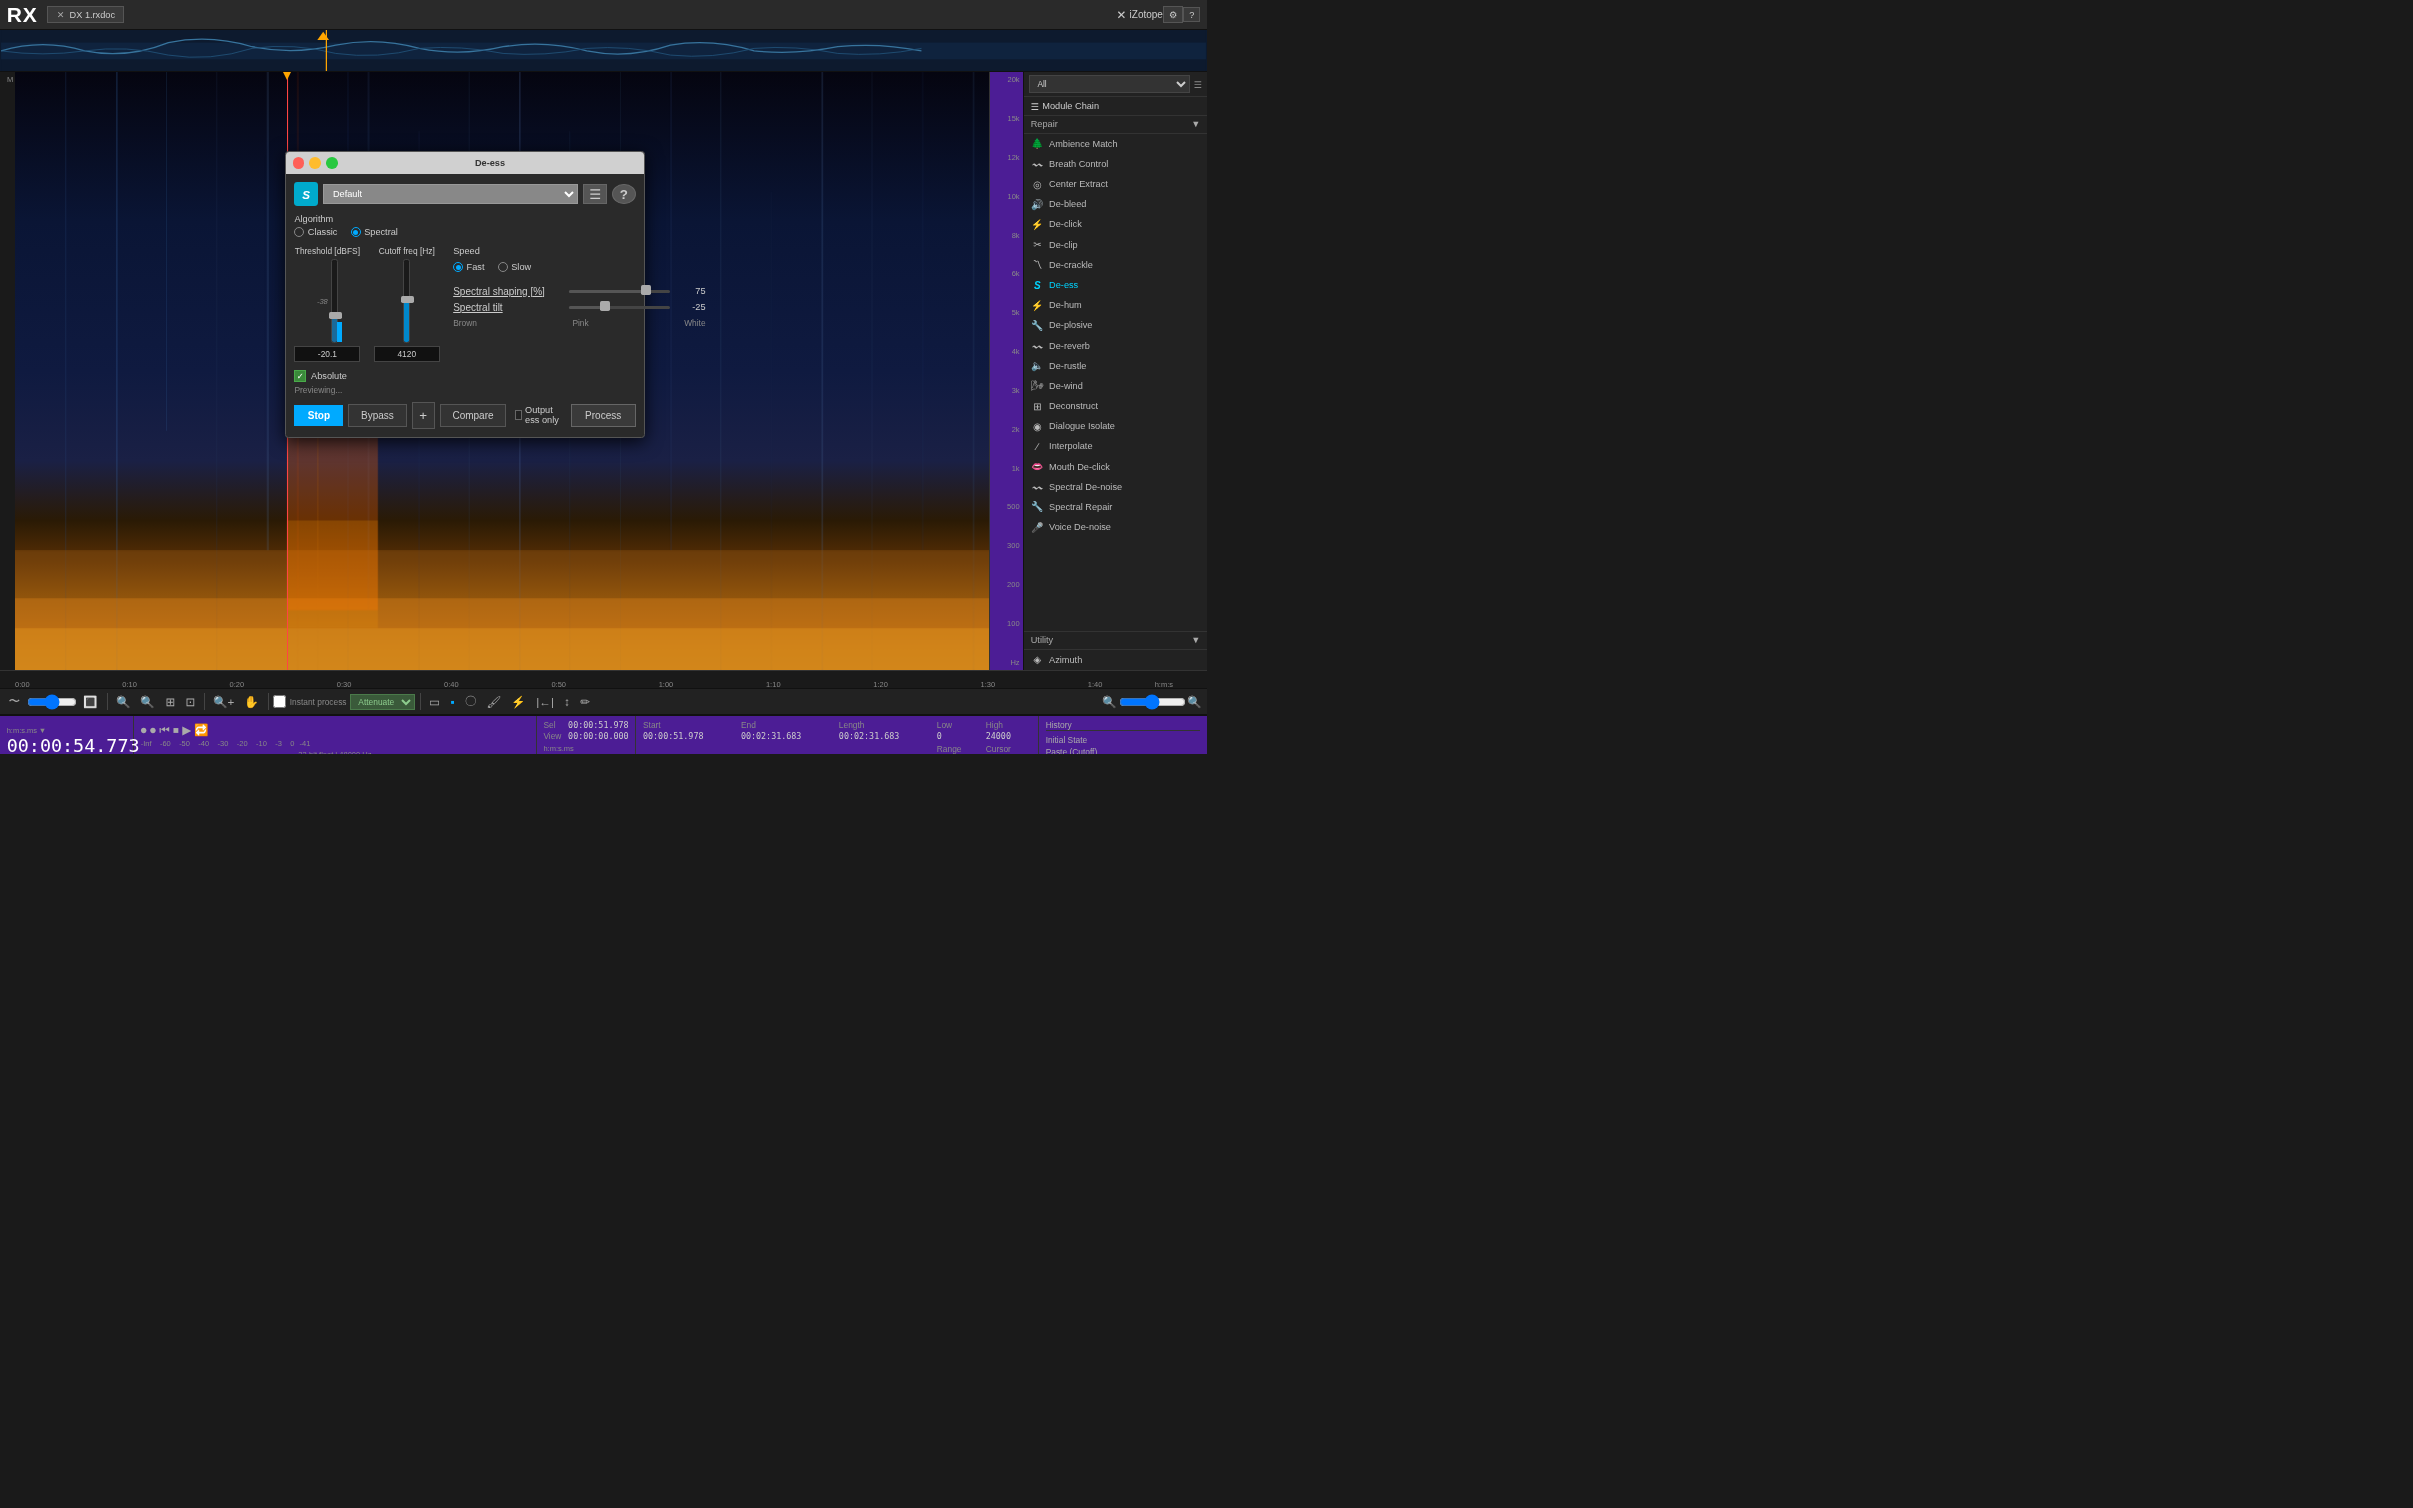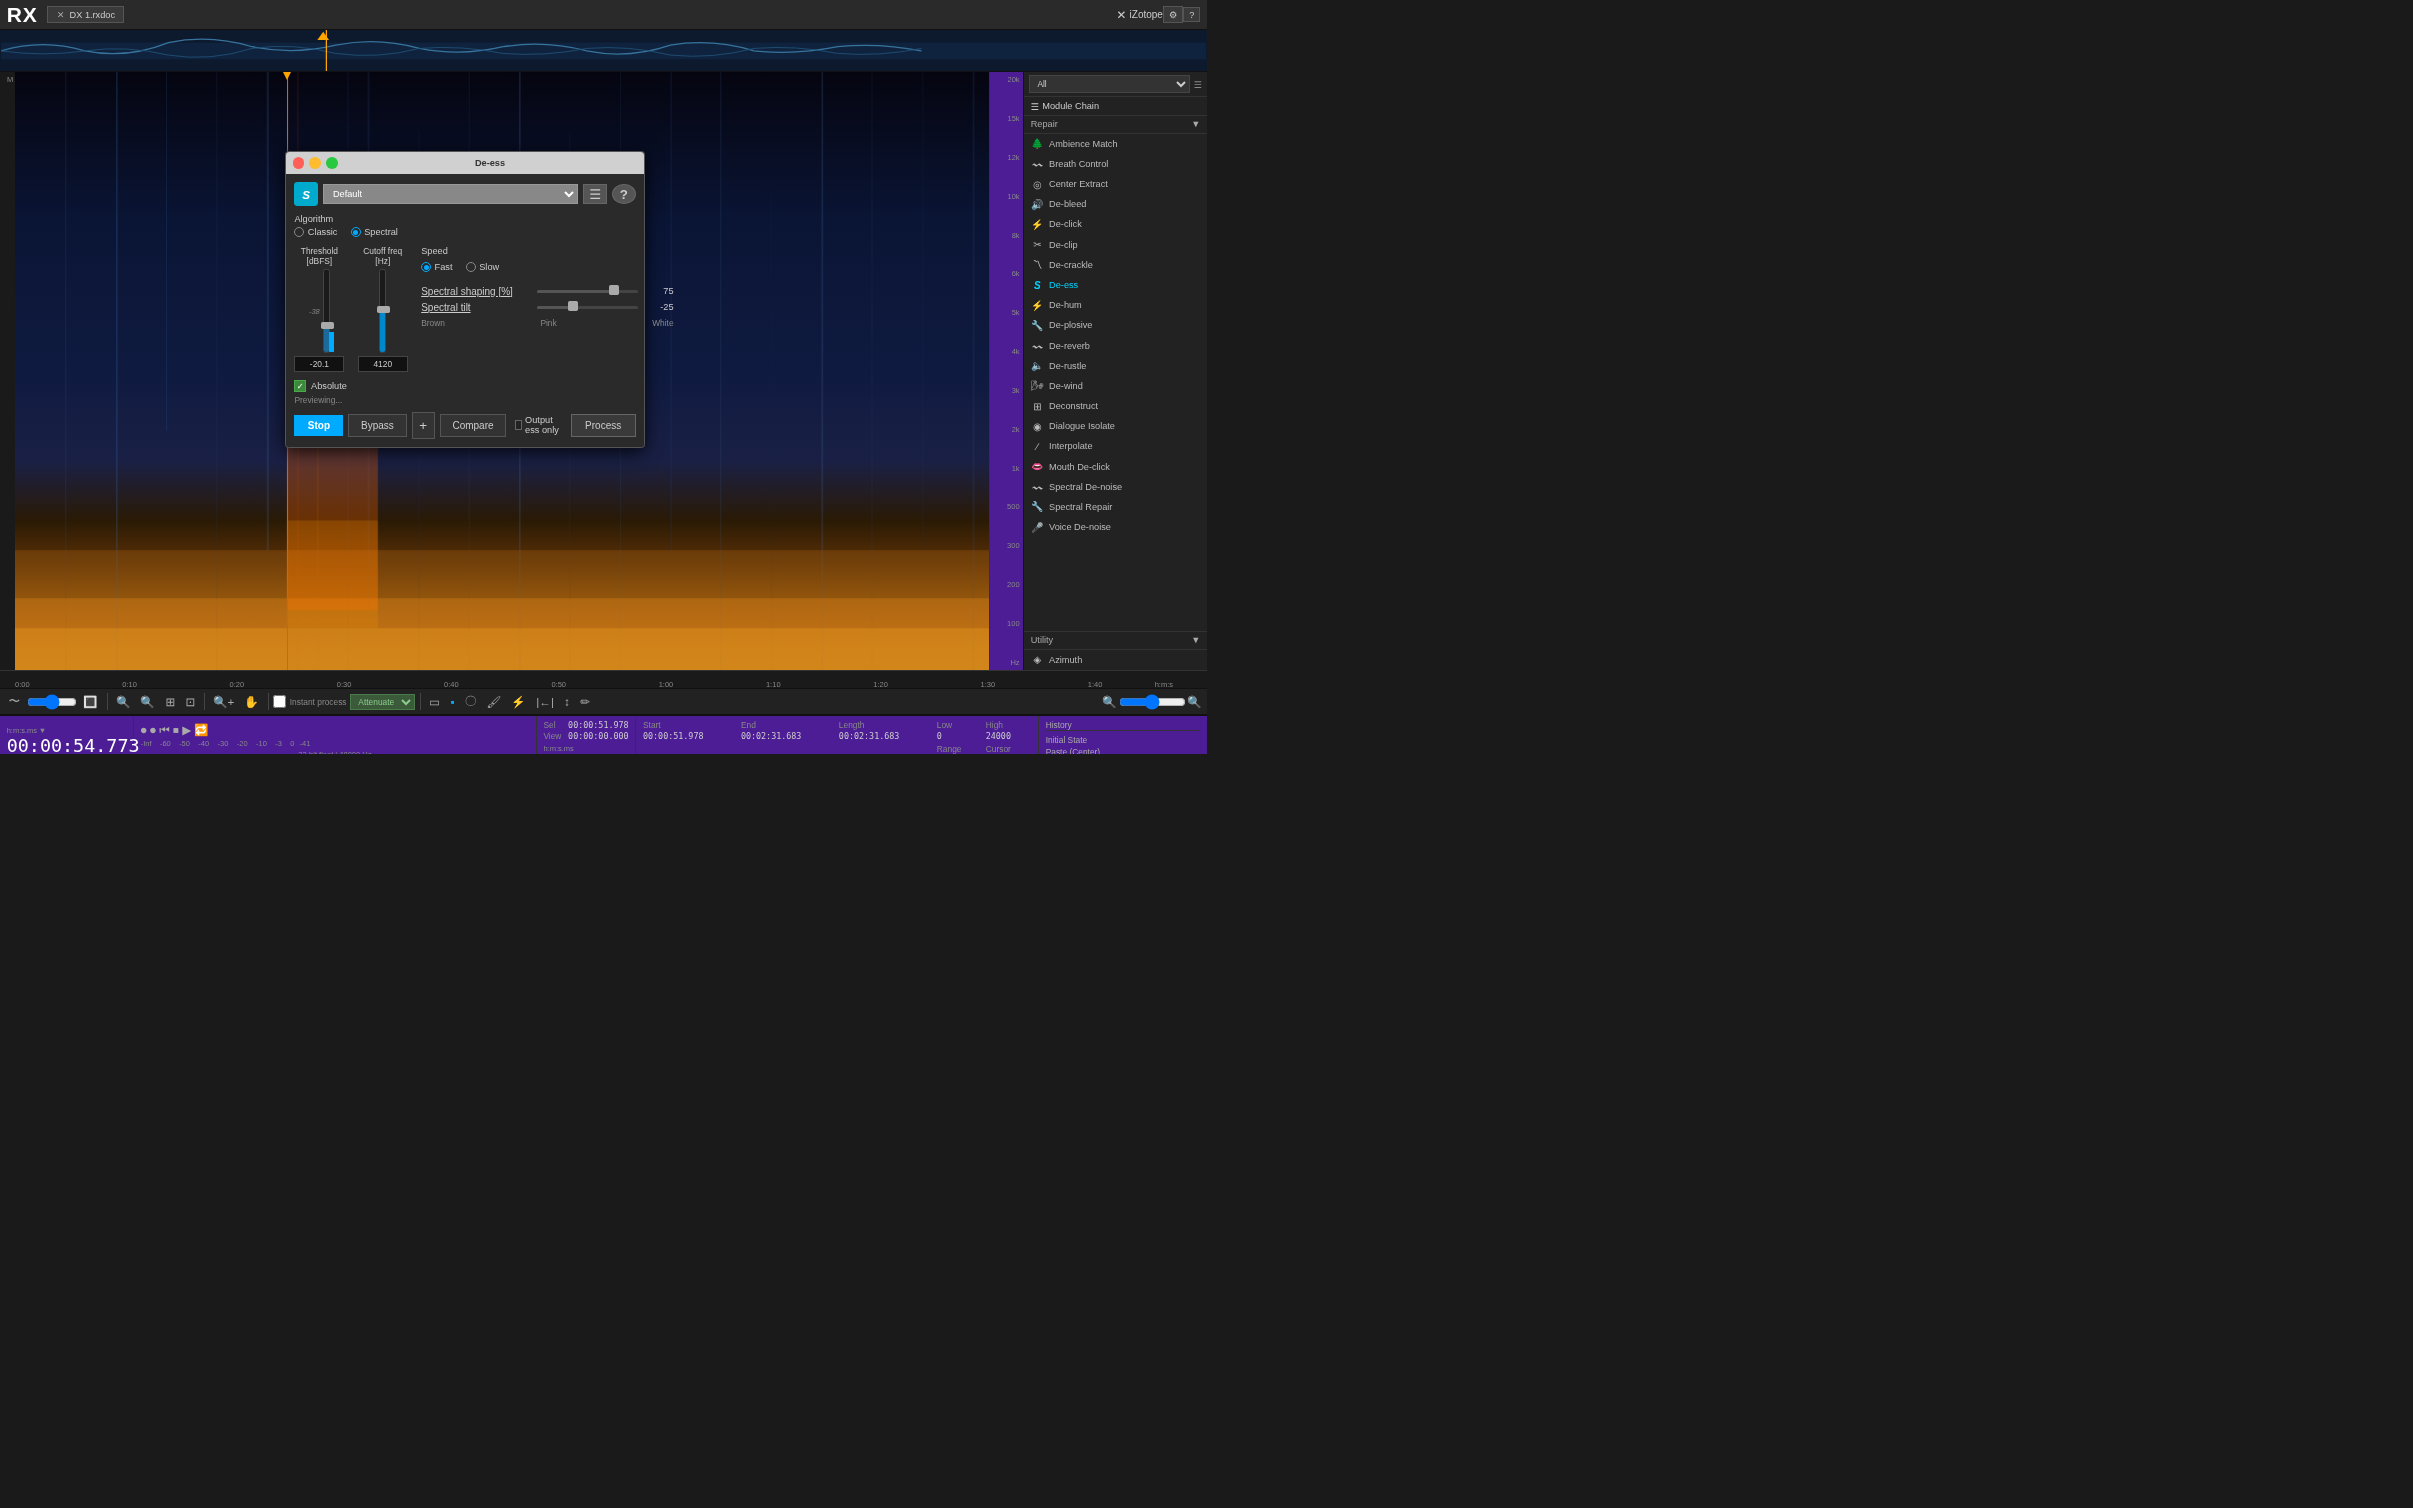--- a/index.html
+++ b/index.html
@@ -95,21 +95,21 @@
 
     #controls-section { display: flex; gap: 13.4px; margin-bottom: 8.4px; }
     #threshold-section { display: flex; flex-direction: column; align-items: center; gap: 3.4px; }
     #cutoff-section { display: flex; flex-direction: column; align-items: center; gap: 3.4px; }
     .ctrl-label { font-size: 8.4px; color: #ccc; text-align: center; }
     .slider-container { display: flex; align-items: center; gap: 3.4px; font-style: italic; }
     .vert-slider-track { width: 6.7px; height: 84px; background: #1a1a1a; border: 0.8px solid #444; position: relative; border-radius: 2.5px; }
     .vert-slider-fill { position: absolute; bottom: 0; width: 100%; background: #0088cc; border-radius: 1.7px; }
     .vert-slider-thumb { position: absolute; left: -3.4px; width: 13.4px; height: 6.7px; background: #aaa; border-radius: 1.7px; cursor: pointer; }
     .db-marker { font-size: 7.5px; color: #888; }
-    .ctrl-value-box { background: #111; border: 0.8px solid #444; color: #ccc; font-size: 8.4px; padding: 1.7px 5px; text-align: center; width: 50px; }
+    .ctrl-value-box { background: #111; border: 0.8px solid #444; color: #ccc; font-size: 8.4px; padding: 1.7px 5px; text-align: center; width: 66px; }
 
     #speed-section { display: flex; flex-direction: column; gap: 6.7px; }
     .speed-label { font-size: 9.2px; color: #ccc; }
     .speed-options { display: flex; gap: 13.4px; }
 
     #spectral-section { margin-top: 6.7px; }
     .spectral-row { display: flex; align-items: center; gap: 6.7px; margin-bottom: 5px; }
     .spectral-label { font-size: 10px; color: #ccc; min-width: 109px; text-decoration: underline; }
     .spectral-slider { flex: 1; height: 3.4px; background: #444; position: relative; border-radius: 1.7px; }
     .spectral-slider-fill { height: 100%; background: #555; border-radius: 1.7px; }
@@ -539,21 +539,21 @@
       <div class="ts-col">
         <span class="ts-header">Cursor</span>
         <span class="ts-value"></span>
       </div>
     </div>
   </div>
 
   <div id="history-panel">
     <div id="history-title">History</div>
     <div class="history-item">Initial State</div>
-    <div class="history-item">Paste (Center)</div>
+    <div class="history-item">Paste (Cutoff)</div>
     <div class="history-item">Gain</div>
     <div class="history-item current">Gain</div>
   </div>
 </div>
 
 <div id="deess-dialog">
   <div id="deess-titlebar">
     <button id="deess-close"></button>
     <button id="deess-min"></button>
     <button id="deess-max"></button>

